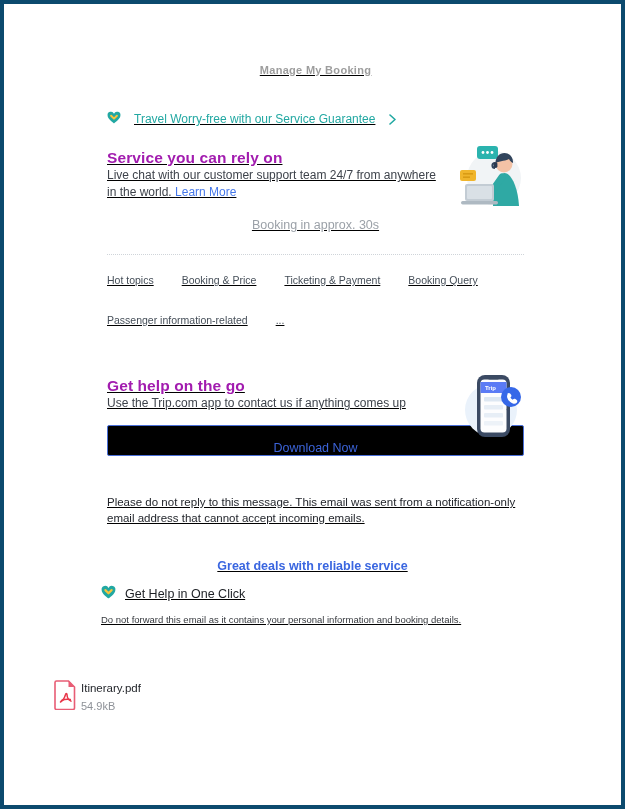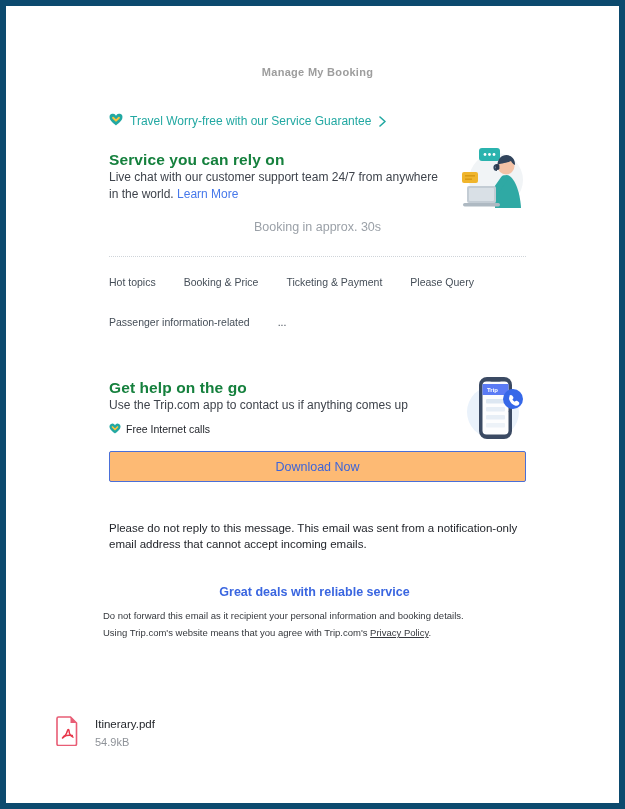--- a/index.html
+++ b/index.html
@@ -1,44 +1,45 @@
 <!DOCTYPE html>
 <html><head>
 <meta charset="utf-8">
 <style>
   * { margin:0; padding:0; box-sizing:border-box; }
   html,body { background:#fff; }
   body { font-family:"Liberation Sans", sans-serif; }
   .page {
     width:625px; height:809px;
-    border:6px solid #0c4a6e;
+    border:4px solid #0c4a6e;
     background:#fff;
     position:relative;
     overflow:hidden;
+    text-decoration:underline;
   }
   .content { padding:60px 0 0 103px; width:520px; }
 
   .manage-link {
     text-align:center; font-size:11px; font-weight:bold;
     color:#9d9d9d; letter-spacing:.3px; width:417px;
   }
   .warning {
     margin-top:25px; width:420px;
     color:#ee8a3e; font-size:11.5px; line-height:15px;
   }
 
   .guarantee-row {
-    margin-top:34px; display:flex; align-items:center; gap:7px;
+    margin-top:34px; display:flex; align-items:center; gap:13px;
     cursor:pointer;
   }
   .guarantee-label { color:#22a8a2; font-size:12px; }
   .icon-heart { display:inline-block; flex:0 0 auto; }
 
   .service-section { margin-top:21px; position:relative; width:417px; }
-  .section-title { font-size:15.5px; font-weight:bold; color:#15803d; letter-spacing:.1px; }
+  .section-title { font-size:15.5px; font-weight:bold; color:#a21caf; letter-spacing:.1px; }
   .section-body { margin-top:0; font-size:12px; line-height:17px; color:#3e434b; width:340px; }
   .link-blue { color:#4678ea; cursor:pointer; }
   .illus { position:absolute; top:-6px; right:0; }
 
   .support-eta {
     margin-top:17px; width:417px; text-align:center;
     color:#9ba1a8; font-size:12.5px;
   }
   .dotted-sep { margin-top:22px; width:417px; border-top:1px dotted #cfd4d9; }
 
@@ -47,37 +48,37 @@
     display:flex; flex-wrap:wrap; column-gap:26px; row-gap:14px;gap:28px;
   }
   .topic { font-size:10.5px; color:#454e58; white-space:nowrap; cursor:pointer; }
 
   .apphelp-section { margin-top:51px; position:relative; width:417px; }
   .free-calls { margin-top:6px; display:flex; align-items:center; gap:5px; }
   .free-calls-label { font-size:10.5px; color:#23262c; }
 
   .download-btn {
     margin-top:13px; width:417px; height:31px;
-    border:1px solid #4a6fd8; border-radius:2px; background:#fdba74;
-    display:flex; align-items:center; justify-content:center;
+    border:1px solid #4a6fd8; border-radius:2px; background:#000000;
+    display:flex; align-items:flex-end; justify-content:center;
     color:#3c64da; font-size:12.5px; cursor:pointer;
   }
 
   .notice { margin-top:38px; width:420px; font-size:11.5px; line-height:16px; color:#23262c; }
 
   .footer { margin-top:33px; margin-left:-6px; }
   .tagline { color:#3a66e0; font-size:12.5px; font-weight:bold;text-align:center; }
   .help-click-row { margin-top:12px; display:flex; align-items:center; gap:9px; }
   .help-click-label { font-size:12.5px; color:#1d2025; }
   .fineprint { margin-top:8px; font-size:9.5px; line-height:17px; color:#35383d; }
   .privacy { color:#35383d; text-decoration:underline; cursor:pointer; }
 
   .attachment {
-    position:absolute; left:50px; top:710px;
-    display:flex; align-items:flex-start; gap:16px; cursor:pointer;
+    position:absolute; left:50px; top:676px;
+    display:flex; align-items:flex-start; gap:4px; cursor:pointer;
   }
   .att-meta { padding-top:2px; }
   .att-name { font-size:11.5px; color:#24272c; }
   .att-size { margin-top:6px; font-size:11px; color:#8e9298; }
 </style>
 </head>
 <body>
 
 <div class="page">
   <div class="content">
@@ -129,37 +130,28 @@
     </div>
 
     <div class="support-eta">Booking in approx. 30s</div>
 
     <div class="dotted-sep"></div>
 
     <div class="topics">
       <span class="topic">Hot topics</span>
       <span class="topic">Booking &amp; Price</span>
       <span class="topic">Ticketing &amp; Payment</span>
-      <span class="topic">Please Query</span>
+      <span class="topic">Booking Query</span>
       <span class="topic">Passenger information-related</span>
       <span class="topic">...</span>
     </div>
 
     <div class="apphelp-section">
       <div class="section-title">Get help on the go</div>
       <div class="section-body" style="width:360px;">Use the Trip.com app to contact us if anything comes up</div>
-      <div class="free-calls">
-        <span>
-          <svg width="12" height="11" viewBox="0 0 24 22">
-            <path d="M12 21S1 14 1 7.6A5.8 5.8 0 0 1 12 4.4 5.8 5.8 0 0 1 23 7.6C23 14 12 21 12 21z" fill="#22a8a2"></path>
-            <polyline points="7,8 12,13 17,8" fill="none" stroke="#f8c43c" stroke-width="3.4" stroke-linecap="round" stroke-linejoin="round"></polyline>
-          </svg>
-        </span>
-        <span class="free-calls-label">Free Internet calls</span>
-      </div>
       <span class="illus" style="top:-4px; right:-2px;">
         <svg width="62" height="66" viewBox="0 0 62 66">
           <circle cx="27" cy="37" r="26" fill="#eaf2fb"></circle>
           <rect x="13" y="2" width="33" height="62" rx="8" fill="#3b4a63"></rect>
           <rect x="16.5" y="6.5" width="26" height="53" rx="4" fill="#fdfdfe"></rect>
           <rect x="24" y="3.4" width="11" height="3" rx="1.5" fill="#3b4a63"></rect>
           <rect x="16.5" y="9" width="26" height="11" fill="#5b7bf5"></rect>
           <text x="21" y="17" font-family="Liberation Sans, sans-serif" font-size="6" font-weight="bold" fill="#fff">Trip</text>
           <rect x="20" y="24" width="19" height="4.5" rx="1" fill="#dde7f2"></rect>
           <rect x="20" y="32" width="19" height="4.5" rx="1" fill="#e7eef6"></rect>
@@ -173,25 +165,31 @@
     </div>
 
     <div class="download-btn">
       <span>Download Now</span>
     </div>
 
     <div class="notice">Please do not reply to this message. This email was sent from a notification-only email address that cannot accept incoming emails.</div>
 
     <div class="footer">
       <div class="tagline">Great deals with reliable service</div>
+      <div class="help-click-row">
+        <span>
+          <svg width="15" height="14" viewBox="0 0 24 22">
+            <path d="M12 21S1 14 1 7.6A5.8 5.8 0 0 1 12 4.4 5.8 5.8 0 0 1 23 7.6C23 14 12 21 12 21z" fill="#22a8a2"></path>
+            <polyline points="7,8 12,13 17,8" fill="none" stroke="#f8c43c" stroke-width="3.4" stroke-linecap="round" stroke-linejoin="round"></polyline>
+          </svg>
+        </span>
+        <span class="help-click-label">Get Help in One Click</span>
+      </div>
       <div class="fineprint">
-        <div>Do not forward this email as it recipient your personal information and booking details.</div>
-        <div>
-          <span>Using Trip.com's website means that you agree with Trip.com's </span><span class="privacy">Privacy Policy</span><span>.</span>
-        </div>
+        <div>Do not forward this email as it contains your personal information and booking details.</div>
       </div>
     </div>
   </div>
 
   <div class="attachment">
     <span>
       <svg width="23" height="30" viewBox="0 0 23 30">
         <path d="M2.5 1h12l6 6v21a1.5 1.5 0 0 1-1.5 1.5H2.5A1.5 1.5 0 0 1 1 28V2.5A1.5 1.5 0 0 1 2.5 1z" fill="#fff" stroke="#e85d75" stroke-width="1.6"></path>
         <path d="M14.5 1l6 6h-6z" fill="#e85d75"></path>
         <path d="M6.5 22c2-1.2 4.2-4.4 5-7.5.3-1.3 1.4-1.3 1.5 0 .1 2.8 1.8 5.6 4 6.6" fill="none" stroke="#e8374a" stroke-width="1.5" stroke-linecap="round"></path>

